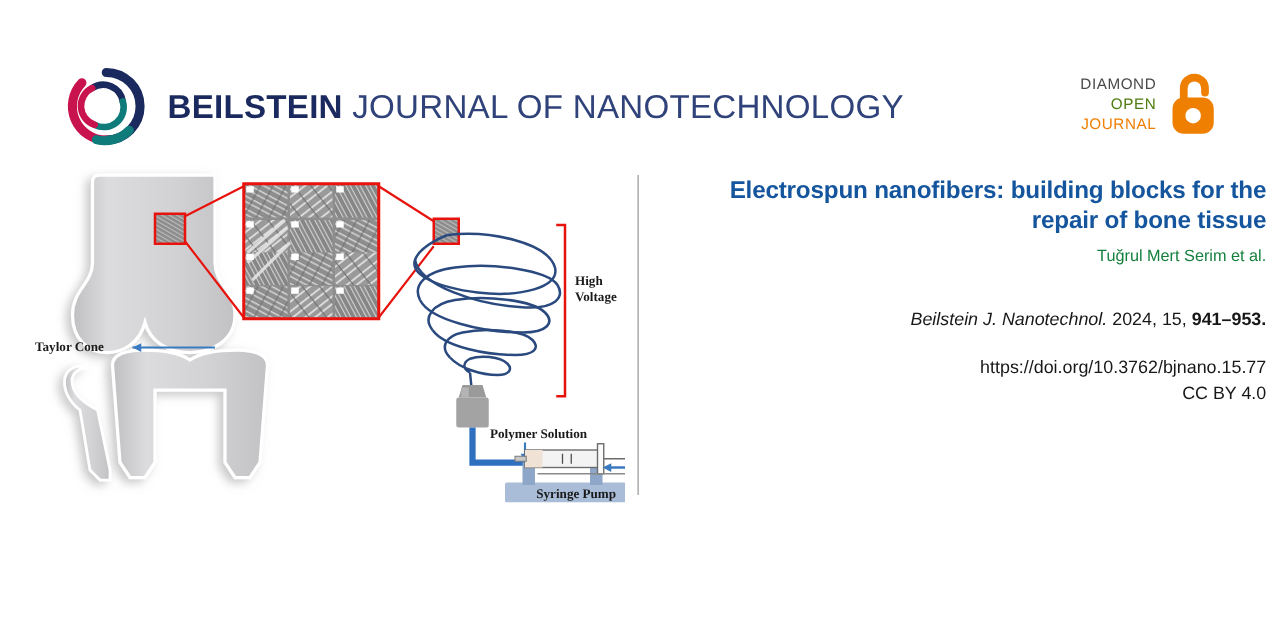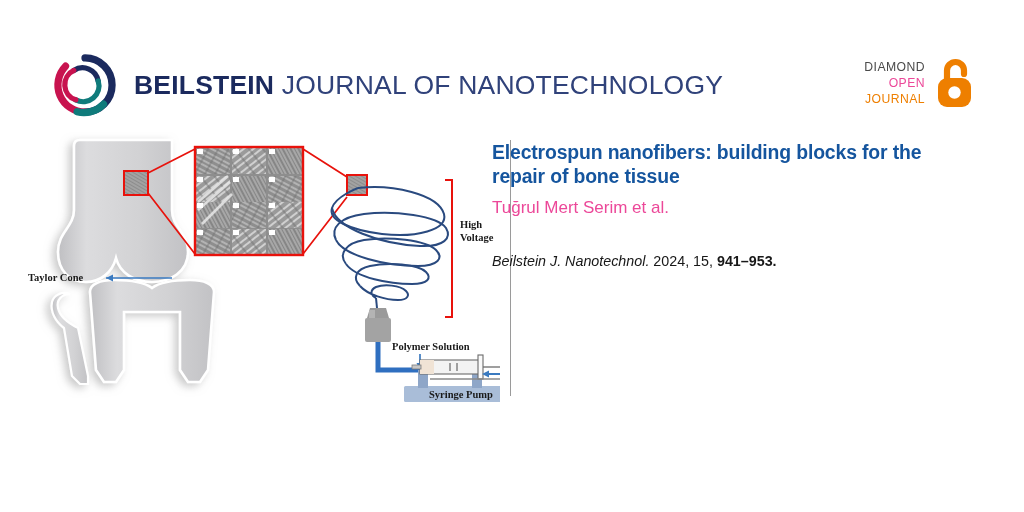--- a/index.html
+++ b/index.html
@@ -61,21 +61,21 @@
     gap: 9px;
   }
   #oa-text {
     text-align: right;
     font-size: 12.2px;
     font-weight: normal;
     line-height: 1.32;
     letter-spacing: 0.45px;
   }
   #oa-text .oa-diamond { color: #4a4a4a; display: block; }
-  #oa-text .oa-open    { color: #ec4899; display: block; }
+  #oa-text .oa-open    { color: #4d7c0f; display: block; }
   #oa-text .oa-access  { color: #ee7f00; display: block; }
   #oa-lock { width: 44px; height: 52px; display: block; }
 
   
   #graphical-abstract {
     position: absolute;
     left: 20px; top: 132px;
     width: 480px; height: 270px;
   }
   #ga-svg { width: 480px; height: 270px; display: block; }
@@ -90,36 +90,37 @@
   #divider {
     position: absolute;
     left: 510px; top: 140px;
     width: 1px; height: 256px;
     background: #9a9a9a;
   }
 
   
   #article-info {
     position: absolute;
-    left: 492px; top: 141px;
+    left: 551px; top: 141px;
     width: 462px;
+    text-align: right;
   }
 
   #article-title {
     color: #15559e;
     font-size: 19.4px;
     font-weight: bold;
     line-height: 1.22;
     letter-spacing: -0.15px;
   }
 
   #article-authors {
     margin-top: 9px;
-    color: #ec4899;
-    font-size: 17px;
+    color: #15803d;
+    font-size: 13px;
     line-height: 1.25;
   }
 
   #citation-line {
     margin-top: 32px;
     color: #181818;
     font-size: 14.3px;
     line-height: 1.45;
   }
   #citation-line .ct-journal { font-style: italic; }
@@ -351,15 +352,19 @@
       <span>Electrospun nanofibers: building blocks for</span>
       <span>the repair of bone tissue</span>
     </h1>
 
     <div id="article-authors">Tuğrul Mert Serim et al.</div>
 
     <div id="citation-line">
       <span class="ct-journal">Beilstein J. Nanotechnol.</span> <span class="ct-year">2024,</span> <span class="ct-volume">15,</span><span class="ct-pages"> 941–953.</span>
     </div>
 
+    <div id="doi-block">
+      <span class="doi-line">https://doi.org/10.3762/bjnano.15.77</span>
+      <span class="license-line">CC BY 4.0</span>
+    </div>
   </div>
 
 </div>
 
 </body></html>

